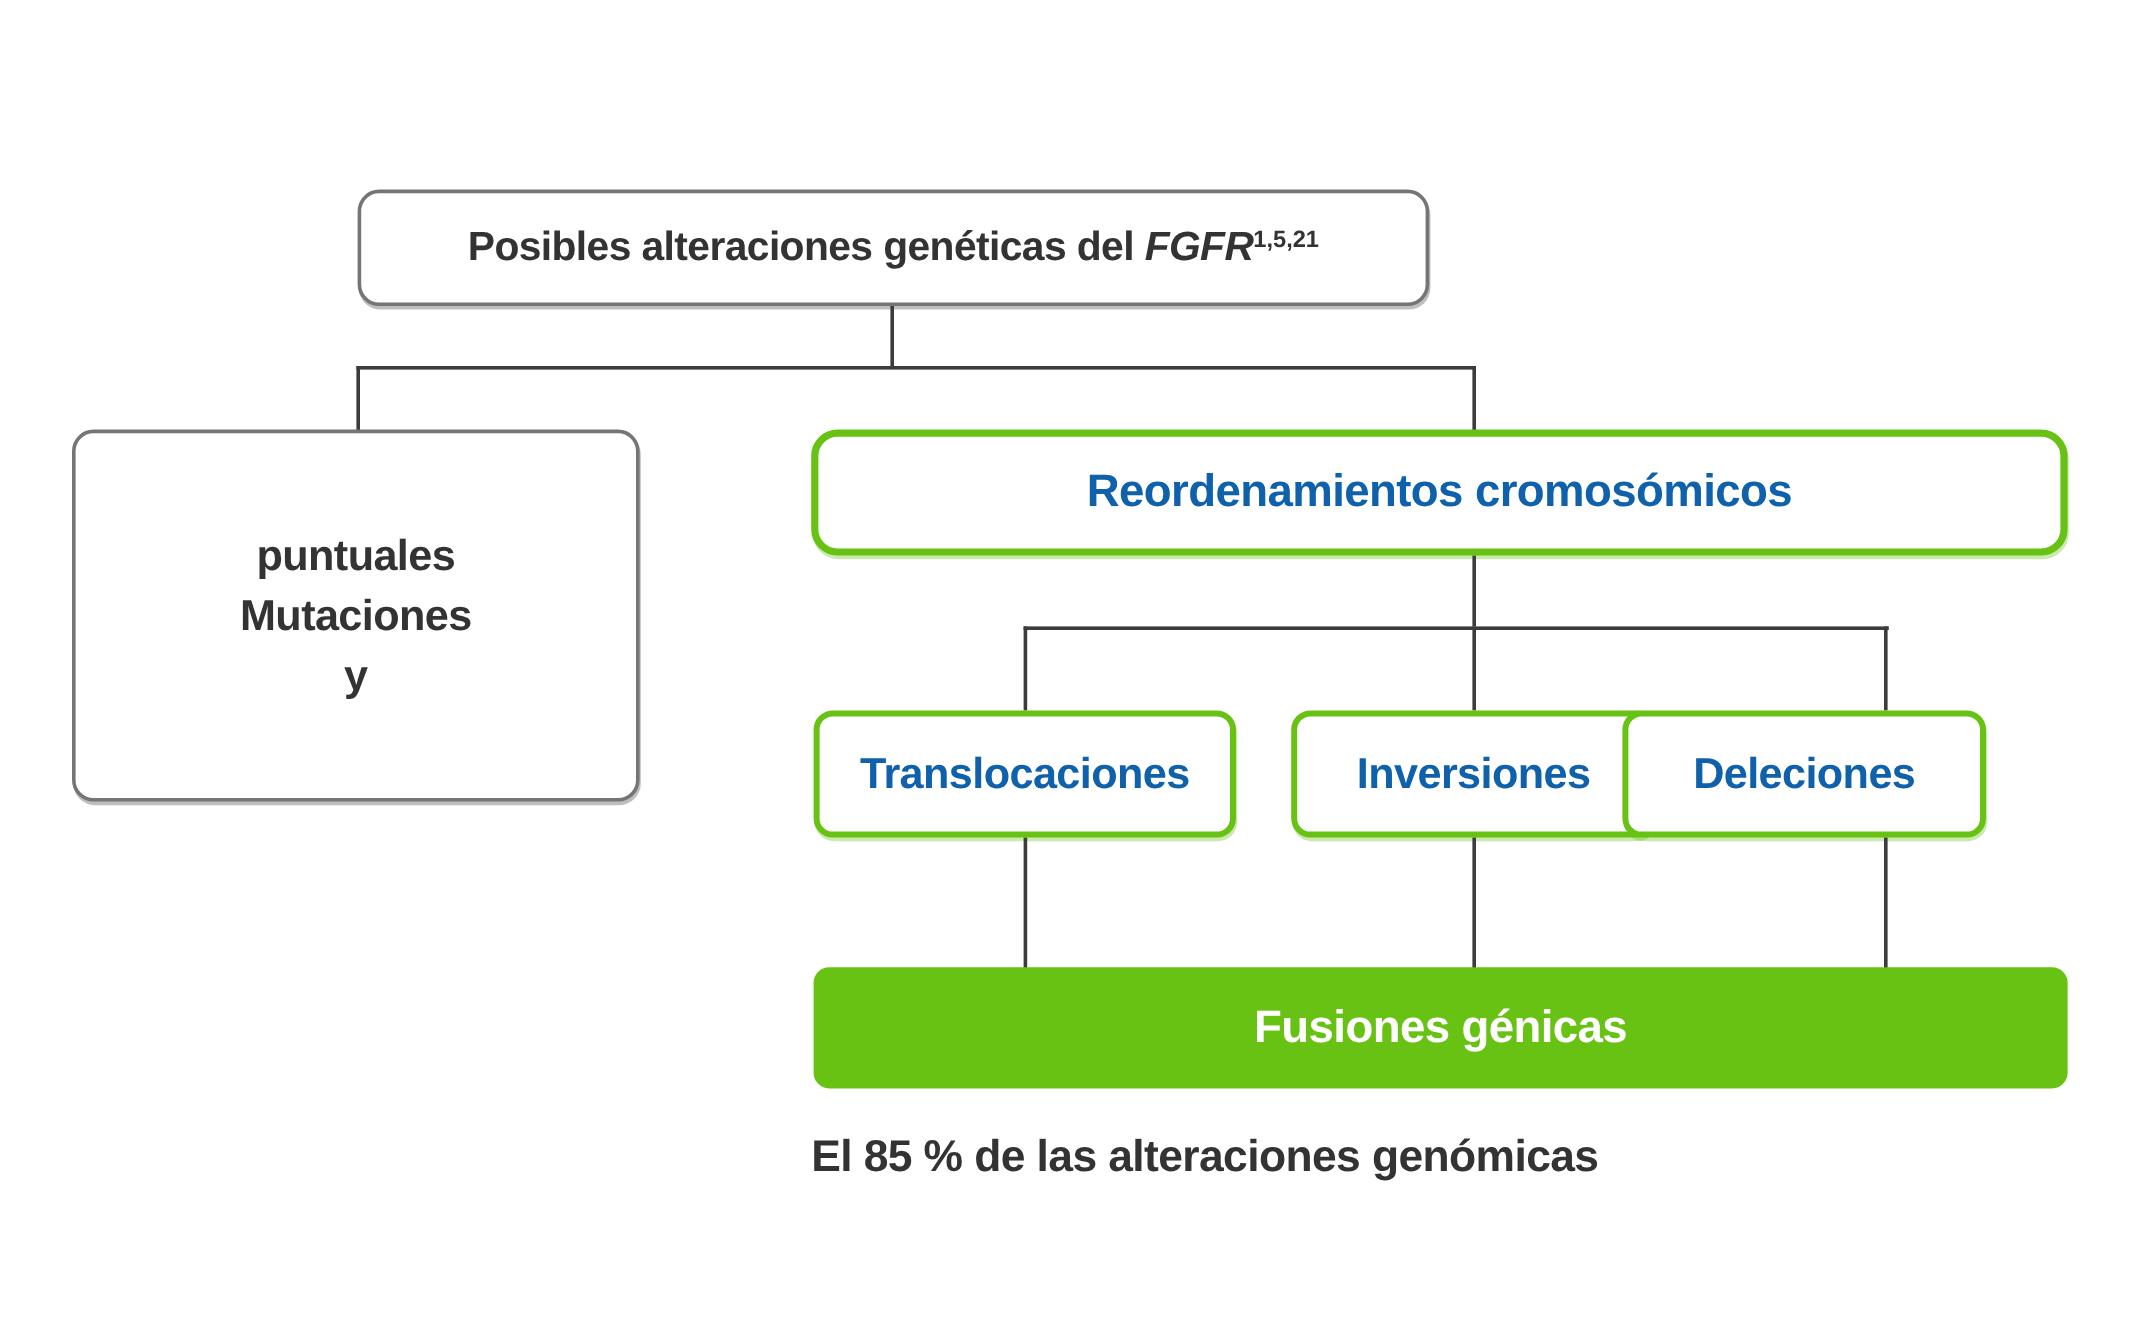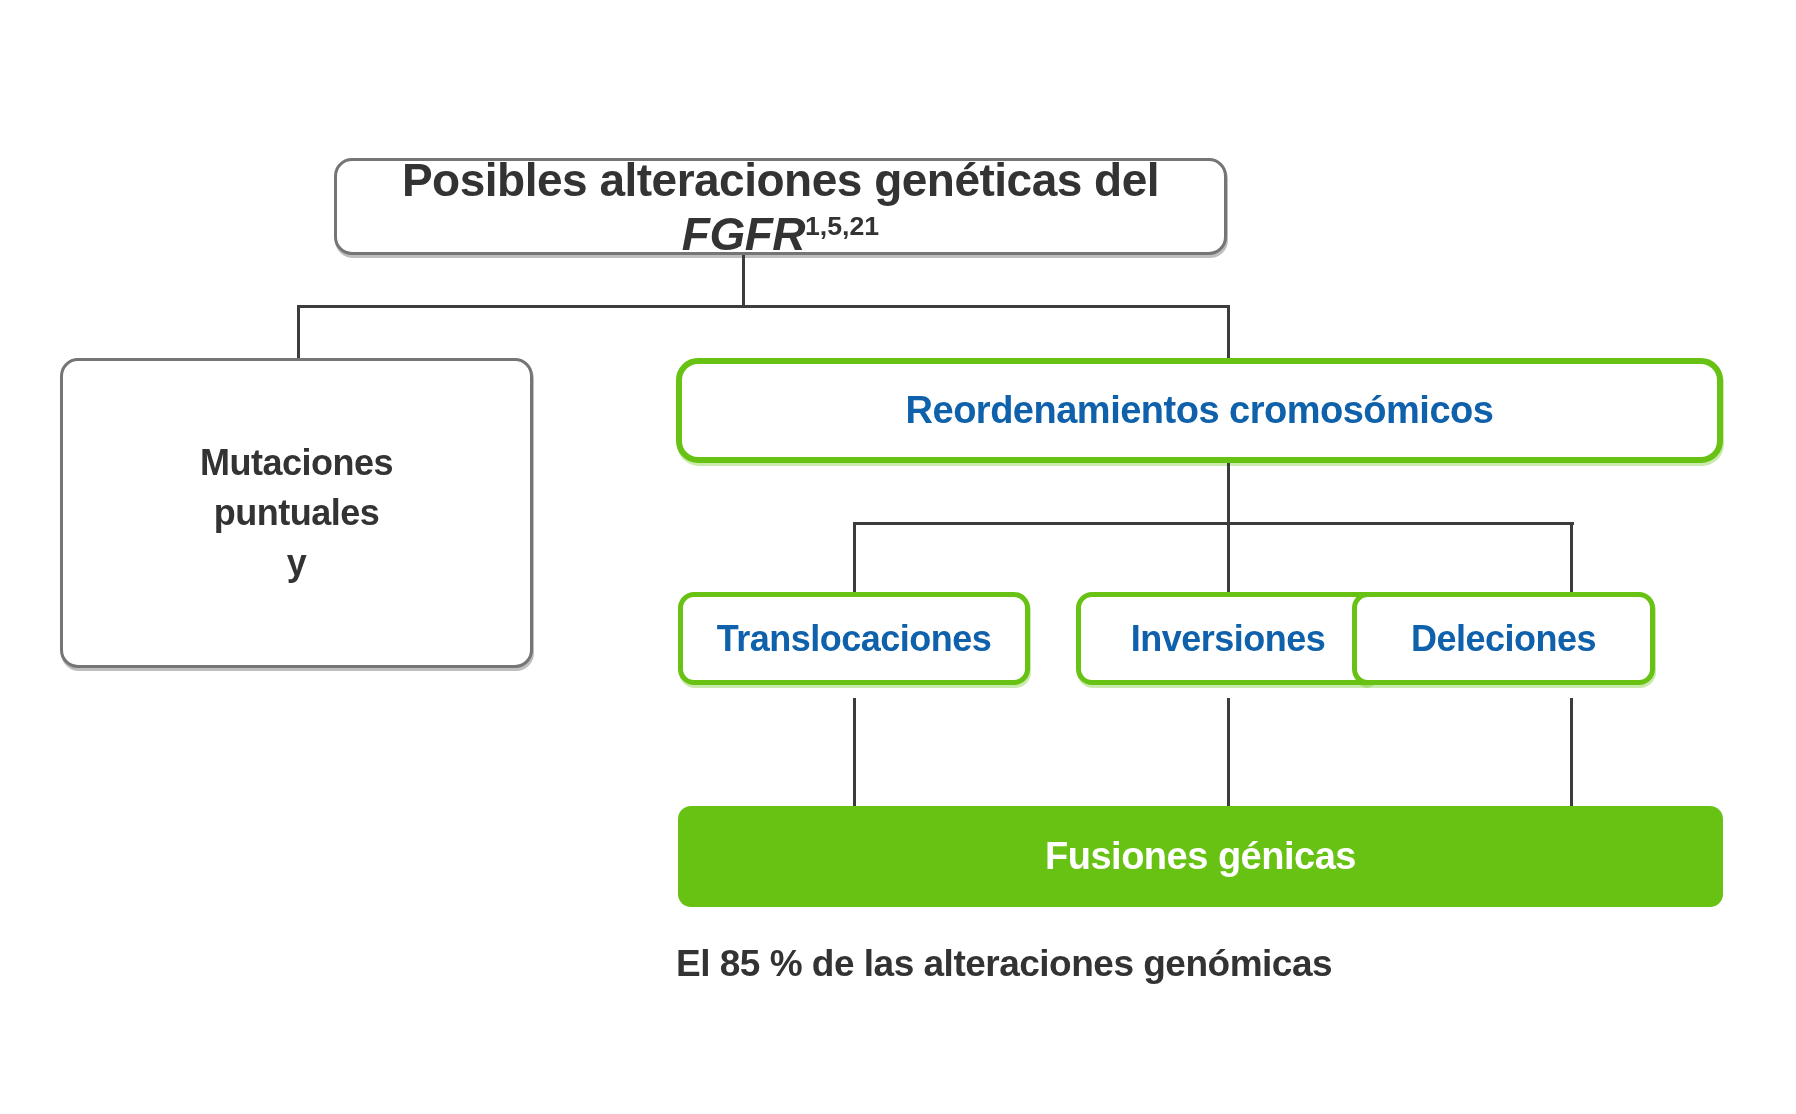--- a/index.html
+++ b/index.html
@@ -34,33 +34,32 @@
     box-shadow:1px 3px 0 rgba(110,110,110,0.45);
   }
   .green-box{
     border:6px solid var(--green);
     border-radius:22px;
     color:var(--blue);
     box-shadow:1px 3px 0 rgba(103,194,19,0.35);
   }
   .root-box{
     left:298px;top:158px;width:893px;height:97px;
-    font-size:46px;
-    margin-left:36px;
+    font-size:34px;
   }
   .left-box{
     left:60px;top:358px;width:473px;height:310px;
     font-size:36px;line-height:50px;
   }
   .reorder-box{
     left:676px;top:358px;width:1047px;height:105px;
     font-size:38px;
   }
   .child-box{
-    top:592px;height:93px;
+    top:592px;height:106px;
     border-width:5px;border-radius:16px;
     font-size:36px;
   }
   .child-translocaciones{left:678px;width:352px;}
   .child-inversiones{left:1076px;width:304px;}
   .child-deleciones{left:1352px;width:303px;}
   .fusion-bar{
     left:678px;top:806px;width:1045px;height:101px;
     background:var(--green);
     border:none;border-radius:13px;
@@ -99,22 +98,22 @@
     <span><span>Posibles alteraciones genéticas del </span><span class="gene">FGFR</span><sup>1,5,21</sup></span>
   </div>
 
   <div class="conn v" style="left:742px;top:255px;height:52px;"></div>
   <div class="conn h" style="left:297px;top:305px;width:933px;"></div>
   <div class="conn v" style="left:297px;top:305px;height:55px;"></div>
   <div class="conn v" style="left:1227px;top:305px;height:55px;"></div>
 
   <div class="box gray-box left-box">
     <div>
+      <div>puntuales</div>
       <div>Mutaciones</div>
-      <div>puntuales</div>
       <div>y</div>
     </div>
   </div>
 
   <div class="box green-box reorder-box">
     <span>Reordenamientos cromosómicos</span>
   </div>
 
   <div class="conn v" style="left:1227px;top:463px;height:59px;"></div>
   <div class="conn h" style="left:853px;top:522px;width:721px;"></div>

